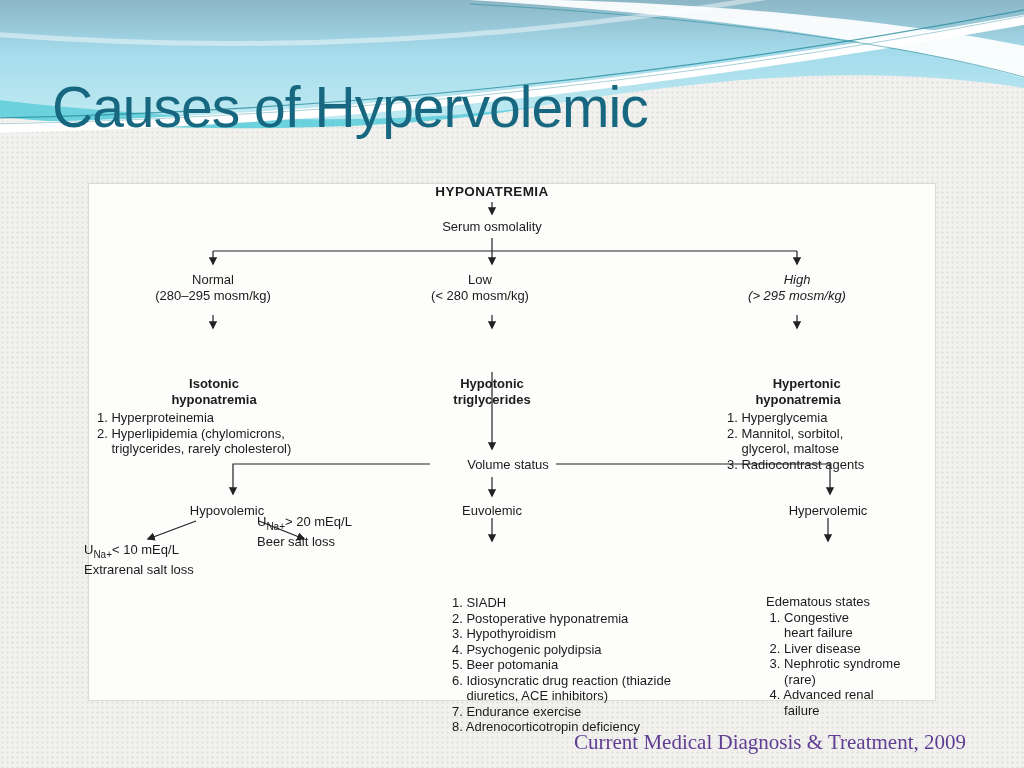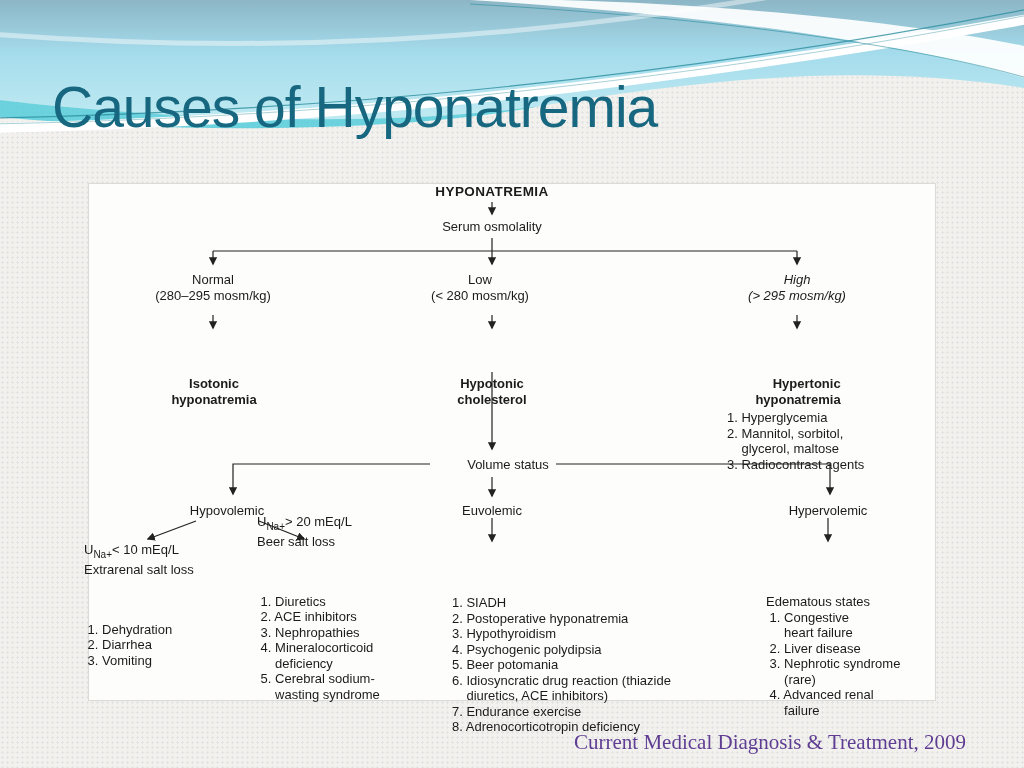--- a/index.html
+++ b/index.html
@@ -50,21 +50,21 @@
     <path d="M0,0 H1024 V88 C 860,62 700,80 540,106 C 380,128 170,120 0,100 Z" fill="url(#g1)"></path>
     <path d="M0,100 C 170,120 380,128 540,106 C 420,130 200,136 0,117 Z" fill="#55ccdb" opacity="0.85"></path>
     <path d="M470,0 C 700,14 900,42 1024,78 L1024,46 C 910,22 720,4 560,0 Z" fill="#ffffff" opacity="0.92"></path>
     <path d="M-10,128 C 300,122 620,92 1034,18" stroke="#ffffff" stroke-width="10" fill="none"></path>
     <path d="M-10,118 C 300,112 640,84 1034,8" stroke="#2a8d9d" stroke-width="1.2" fill="none" opacity="0.8"></path>
     <path d="M-10,124 C 300,118 640,90 1034,14" stroke="#2a8d9d" stroke-width="0.8" fill="none" opacity="0.5"></path>
     <path d="M470,4 C 720,18 920,46 1034,80" stroke="#2a8d9d" stroke-width="1" fill="none" opacity="0.6"></path>
     <path d="M-10,34 C 250,54 520,44 820,-12" stroke="#ffffff" stroke-width="5" fill="none" opacity="0.45"></path>
   </svg>
 
-  <h1 class="title">Causes of Hyponatremia</h1>
+  <h1 class="title">Causes of Hypervolemic</h1>
 
   <div class="panel"></div>
 
   <svg class="connectors" width="1024" height="768" viewBox="0 0 1024 768">
     <defs>
       <marker id="ah" viewBox="0 0 8 8" refX="6.5" refY="4" markerWidth="7" markerHeight="7" orient="auto-start-reverse">
         <path d="M0,0 L8,4 L0,8 z" fill="#222"></path>
       </marker>
     </defs>
     <g stroke="#222" stroke-width="1.2" fill="none">
@@ -99,55 +99,48 @@
     <div>Low</div>
     <div>(&lt; 280 mosm/kg)</div>
   </div>
   <div class="fc center" style="left:797px; top:272px;font-style:italic;">
     <div>High</div>
     <div>(&gt; 295 mosm/kg)</div>
   </div>
 
   <div class="fc center bold pre" style="left:214px; top:332px;">Isotonic
 hyponatremia</div>
+  <div class="fc pre" style="left:97px; top:366px;">1. Hyperproteinemia
+2. Hyperlipidemia (chylomicrons,
+    triglycerides, rarely cholesterol)</div>
 
   <div class="fc center bold pre" style="left:492px; top:332px;">Hypotonic
-cholesterol</div>
+triglycerides</div>
 
   <div class="fc center bold pre" style="left:798px; top:332px;text-align:right;">Hypertonic
 hyponatremia</div>
   <div class="fc pre" style="left:727px; top:366px;">1. Hyperglycemia
 2. Mannitol, sorbitol,
     glycerol, maltose
 3. Radiocontrast agents</div>
 
   <div class="fc center" style="left:508px; top:457px;">Volume status</div>
 
   <div class="fc center" style="left:227px; top:503px;">Hypovolemic</div>
   <div class="fc center" style="left:492px; top:503px;">Euvolemic</div>
   <div class="fc center" style="left:828px; top:503px;">Hypervolemic</div>
 
   <div class="fc" style="left:84px; top:542px;">
     <div><span>U</span><sub class="subsc">Na+</sub><span>&lt; 10 mEq/L</span></div>
     <div>Extrarenal salt loss</div>
-    <div class="pre"> 1. Dehydration
- 2. Diarrhea
- 3. Vomiting</div>
   </div>
 
   <div class="fc" style="left:257px; top:514px;">
     <div><span>U</span><sub class="subsc">Na+</sub><span>&gt; 20 mEq/L</span></div>
     <div>Beer salt loss</div>
-    <div class="pre"> 1. Diuretics
- 2. ACE inhibitors
- 3. Nephropathies
- 4. Mineralocorticoid
-     deficiency
- 5. Cerebral sodium-
-     wasting syndrome</div>
   </div>
 
   <div class="fc pre" style="left:452px; top:551px;">1. SIADH
 2. Postoperative hyponatremia
 3. Hypothyroidism
 4. Psychogenic polydipsia
 5. Beer potomania
 6. Idiosyncratic drug reaction (thiazide
     diuretics, ACE inhibitors)
 7. Endurance exercise

